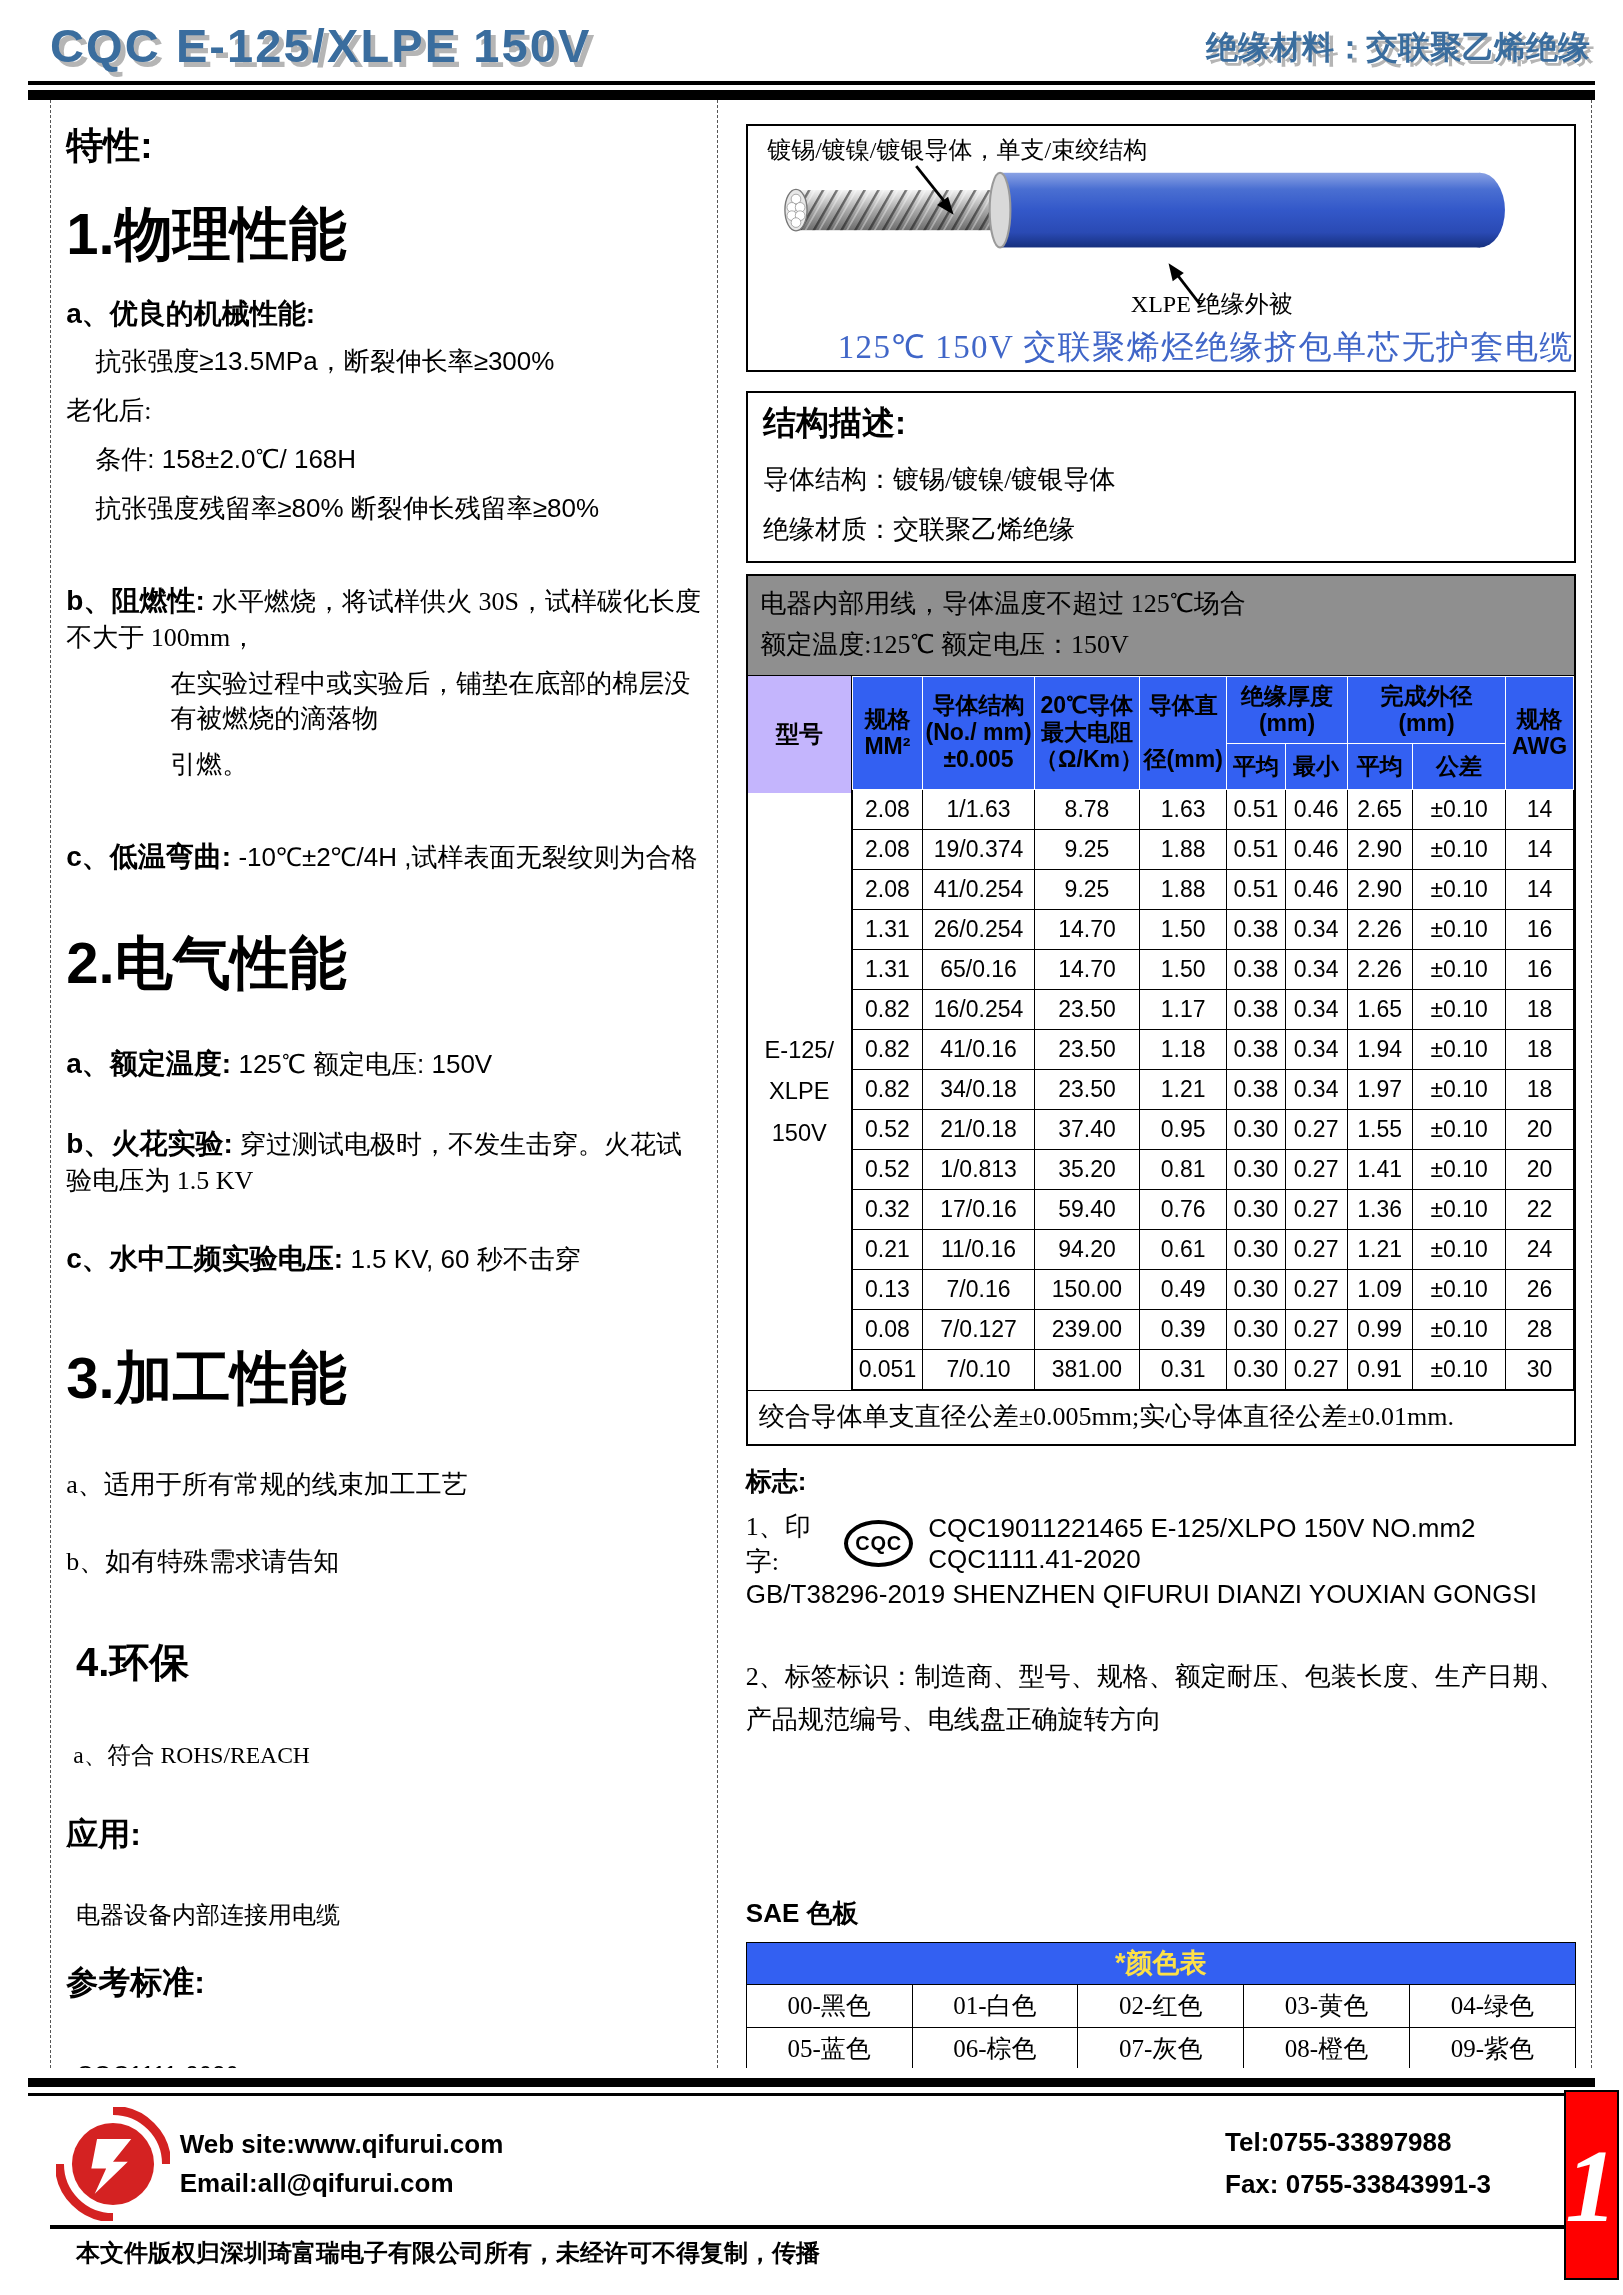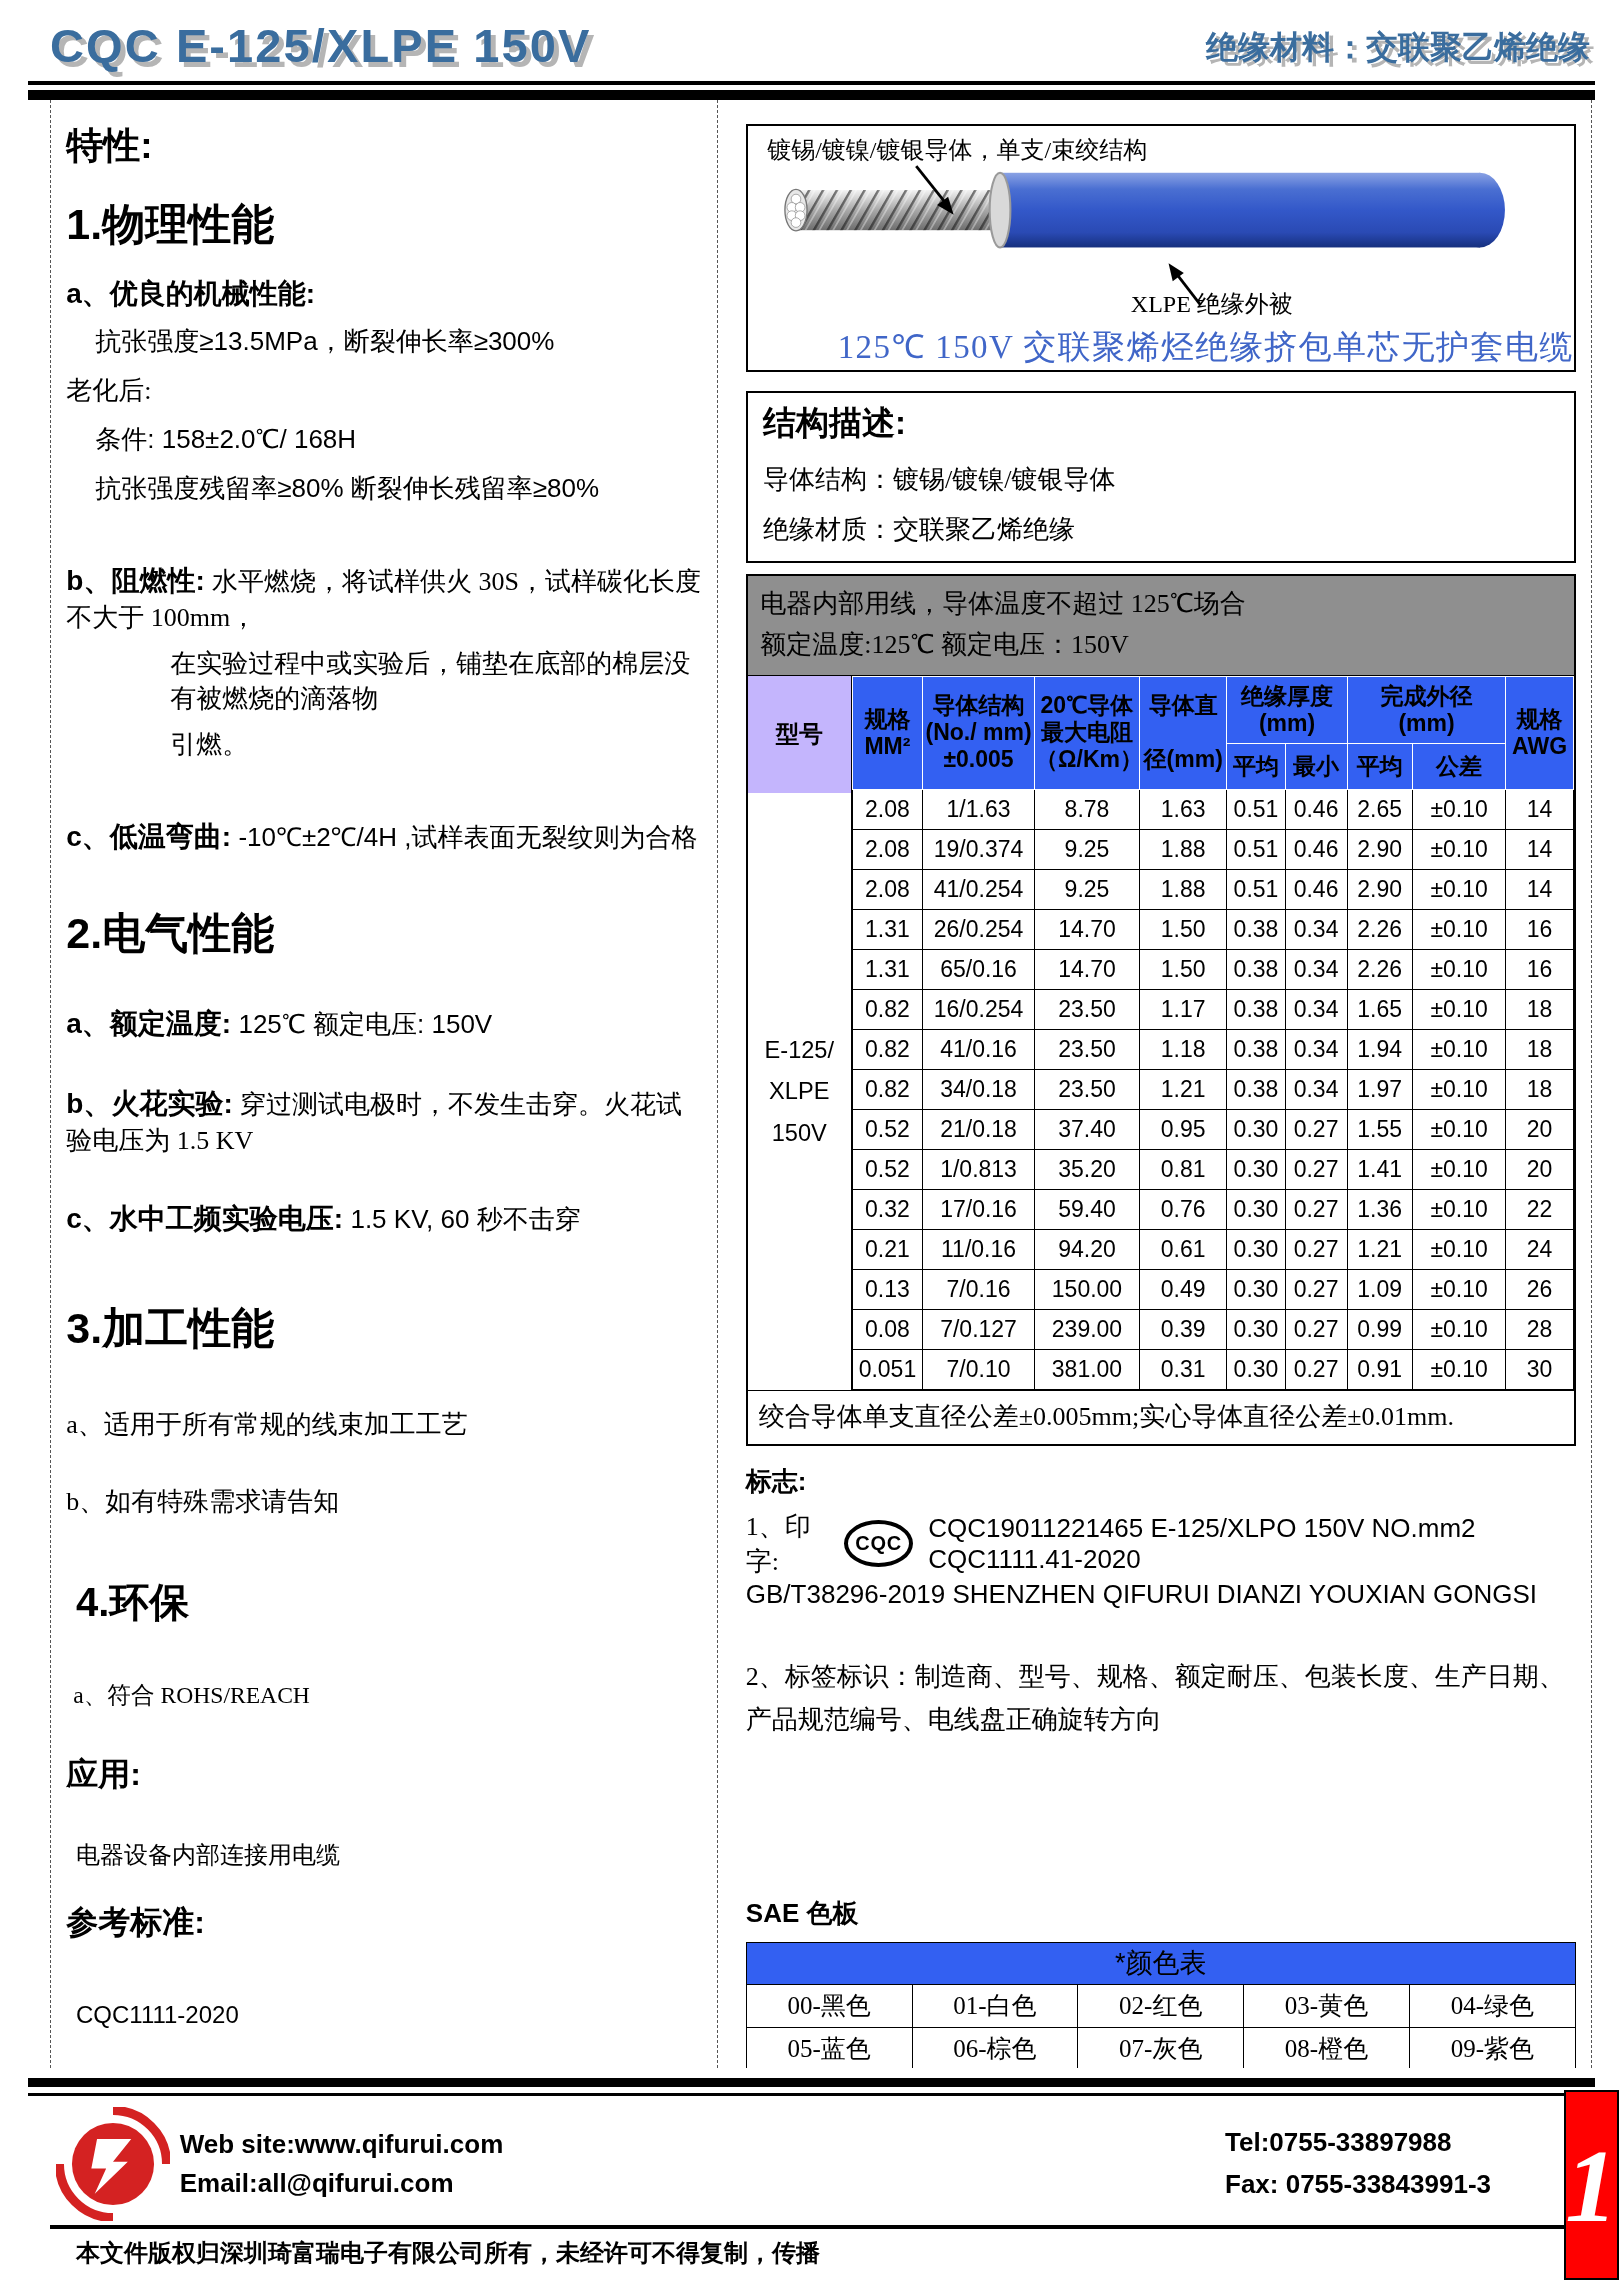--- a/index.html
+++ b/index.html
@@ -10,21 +10,21 @@
   .hdr-title{font-size:47px;font-weight:bold;color:#3a6d9e;letter-spacing:2.1px;text-shadow:4.9px 4.9px 0 #b5b5b5;}
   .hdr-sub{font-size:32px;font-weight:bold;color:#3a6d9e;text-shadow:4.2px 4.2px 0 #b5b5b5;padding-bottom:2.8px;}
   .rule-top{margin:4.2px 28px 0 28px;height:4.9px;border-top:4.2px solid #000;border-bottom:10.4px solid #000;}
   .rule-bot{margin:9.7px 28px 0 28px;height:5.6px;border-top:9.7px solid #000;border-bottom:3.5px solid #000;}
   
   .content{display:flex;margin:0 31px 0 50px;height:1968px;overflow:hidden;}
   .col-left{width:638px;border-left:1.4px dashed #555;border-right:1.4px dashed #555;padding:11px 12.5px 0 15.3px;}
   .col-right{flex:1;border-right:1.4px dashed #555;padding:11px 15.3px 0 28px;}
   
   .h-trait{font-size:37px;font-weight:bold;margin:9.7px 0 0 0;}
-  .h-big{font-size:43px;font-weight:bold;}
+  .h-big{font-size:58px;font-weight:bold;}
   .lbl{font-size:28px;font-weight:bold;}
   .txt{font-size:26px;}
   .ind1{margin-left:29px;}
   .ind2{margin-left:104px;}
   .hang{font-size:26px;}
   .hang b{font-size:28px;}
   .mt16{margin-top:11px}.mt20{margin-top:14px}.mt30{margin-top:21px}
   .mt36{margin-top:25px}.mt44{margin-top:30.5px}.mt60{margin-top:42px}
   .mt70{margin-top:49px}.mt80{margin-top:56px}.mt90{margin-top:62px}
   
@@ -55,21 +55,21 @@
   
   .marks-h{font-size:26px;font-weight:bold;margin-top:18px;}
   .marks-line{display:flex;align-items:center;gap:15.3px;margin-top:9.7px;font-size:26px;}
   .marks-line .pre{font-family:"Liberation Serif",serif;}
   .cqc-oval{display:inline-flex;align-items:center;justify-content:center;width:61px;height:39px;border:4.2px solid #000;border-radius:50%;font-weight:900;font-size:20px;letter-spacing:0.7px;flex:none;}
   .marks-text2{font-size:26px;}
   .marks-item2{font-family:"Liberation Serif",serif;font-size:26px;line-height:1.65;margin-top:46px;}
   
   .sae-h{font-size:26px;font-weight:bold;margin-top:154px;}
   .saetab{width:100%;margin-top:11px;table-layout:fixed;}
-  .saetab th{background:#3360f2;color:#000000;font-size:27px;font-weight:normal;height:39px;border:1.4px solid #000;}
+  .saetab th{background:#3360f2;color:#fde047;font-size:27px;font-weight:bold;height:39px;border:1.4px solid #000;}
   .saetab td{border:1.4px solid #000;text-align:center;font-family:"Liberation Serif",serif;font-size:25px;height:40px;}
   
   .footer{display:flex;align-items:center;margin:11px 49px 0 56px;}
   .f-lines{margin-left:9.7px;}
   .f-lines div{font-size:26px;font-weight:bold;line-height:1.5;}
   .f-right{margin-left:auto;margin-right:83px;}
   .f-right div{font-size:26px;font-weight:bold;line-height:1.6;margin-left:48px;}
   .f-black-line{border-top:4.9px solid #000;margin:4.2px 28px 0 50px;}
   .copyright{font-size:24px;font-weight:bold;margin:8.3px 0 0 76px;}
   .pagebox{position:absolute;right:4.2px;top:2090px;width:51px;height:186px;background:#f00;border:2.8px solid #000;display:flex;align-items:center;justify-content:center;}

